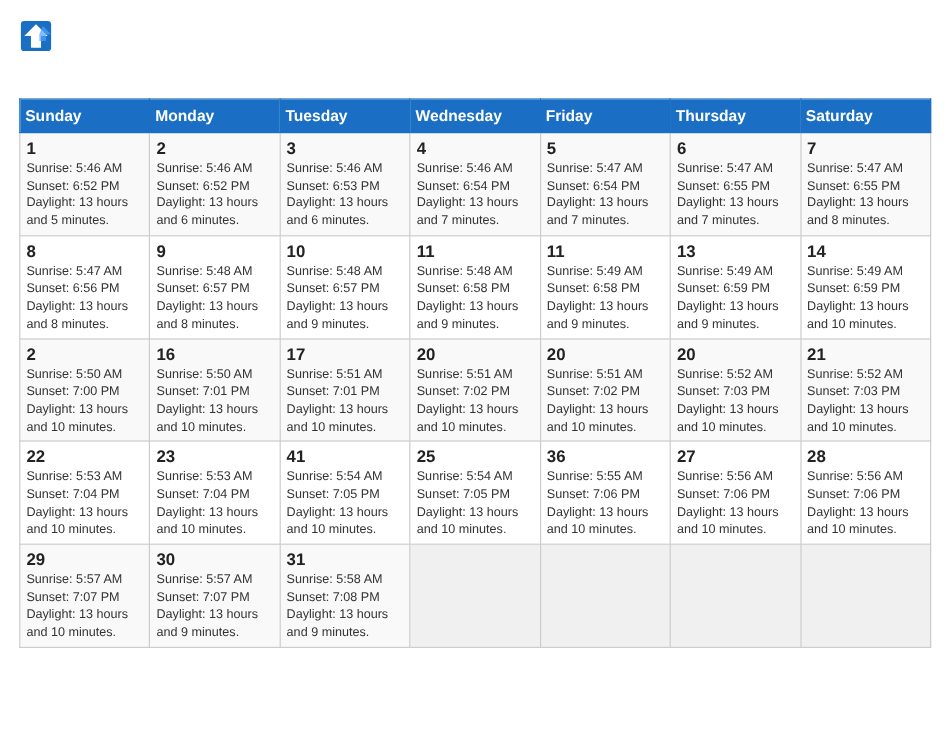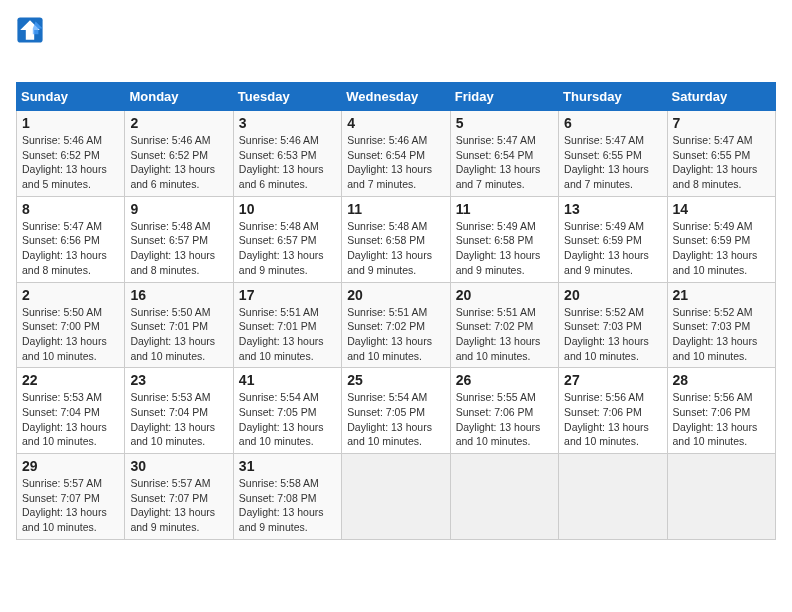--- a/index.html
+++ b/index.html
@@ -323,21 +323,21 @@
       </td>
         <td>
         <span class="day-number">25</span>
         <div class="day-info">
           Sunrise: 5:54 AM<br>
           Sunset: 7:05 PM<br>
           Daylight: 13 hours and 10 minutes.
         </div>
       </td>
         <td>
-        <span class="day-number">26</span>
+        <span class="day-number">36</span>
         <div class="day-info">
           Sunrise: 5:55 AM<br>
           Sunset: 7:06 PM<br>
           Daylight: 13 hours and 10 minutes.
         </div>
       </td>
         <td>
         <span class="day-number">27</span>
         <div class="day-info">
           Sunrise: 5:56 AM<br>

